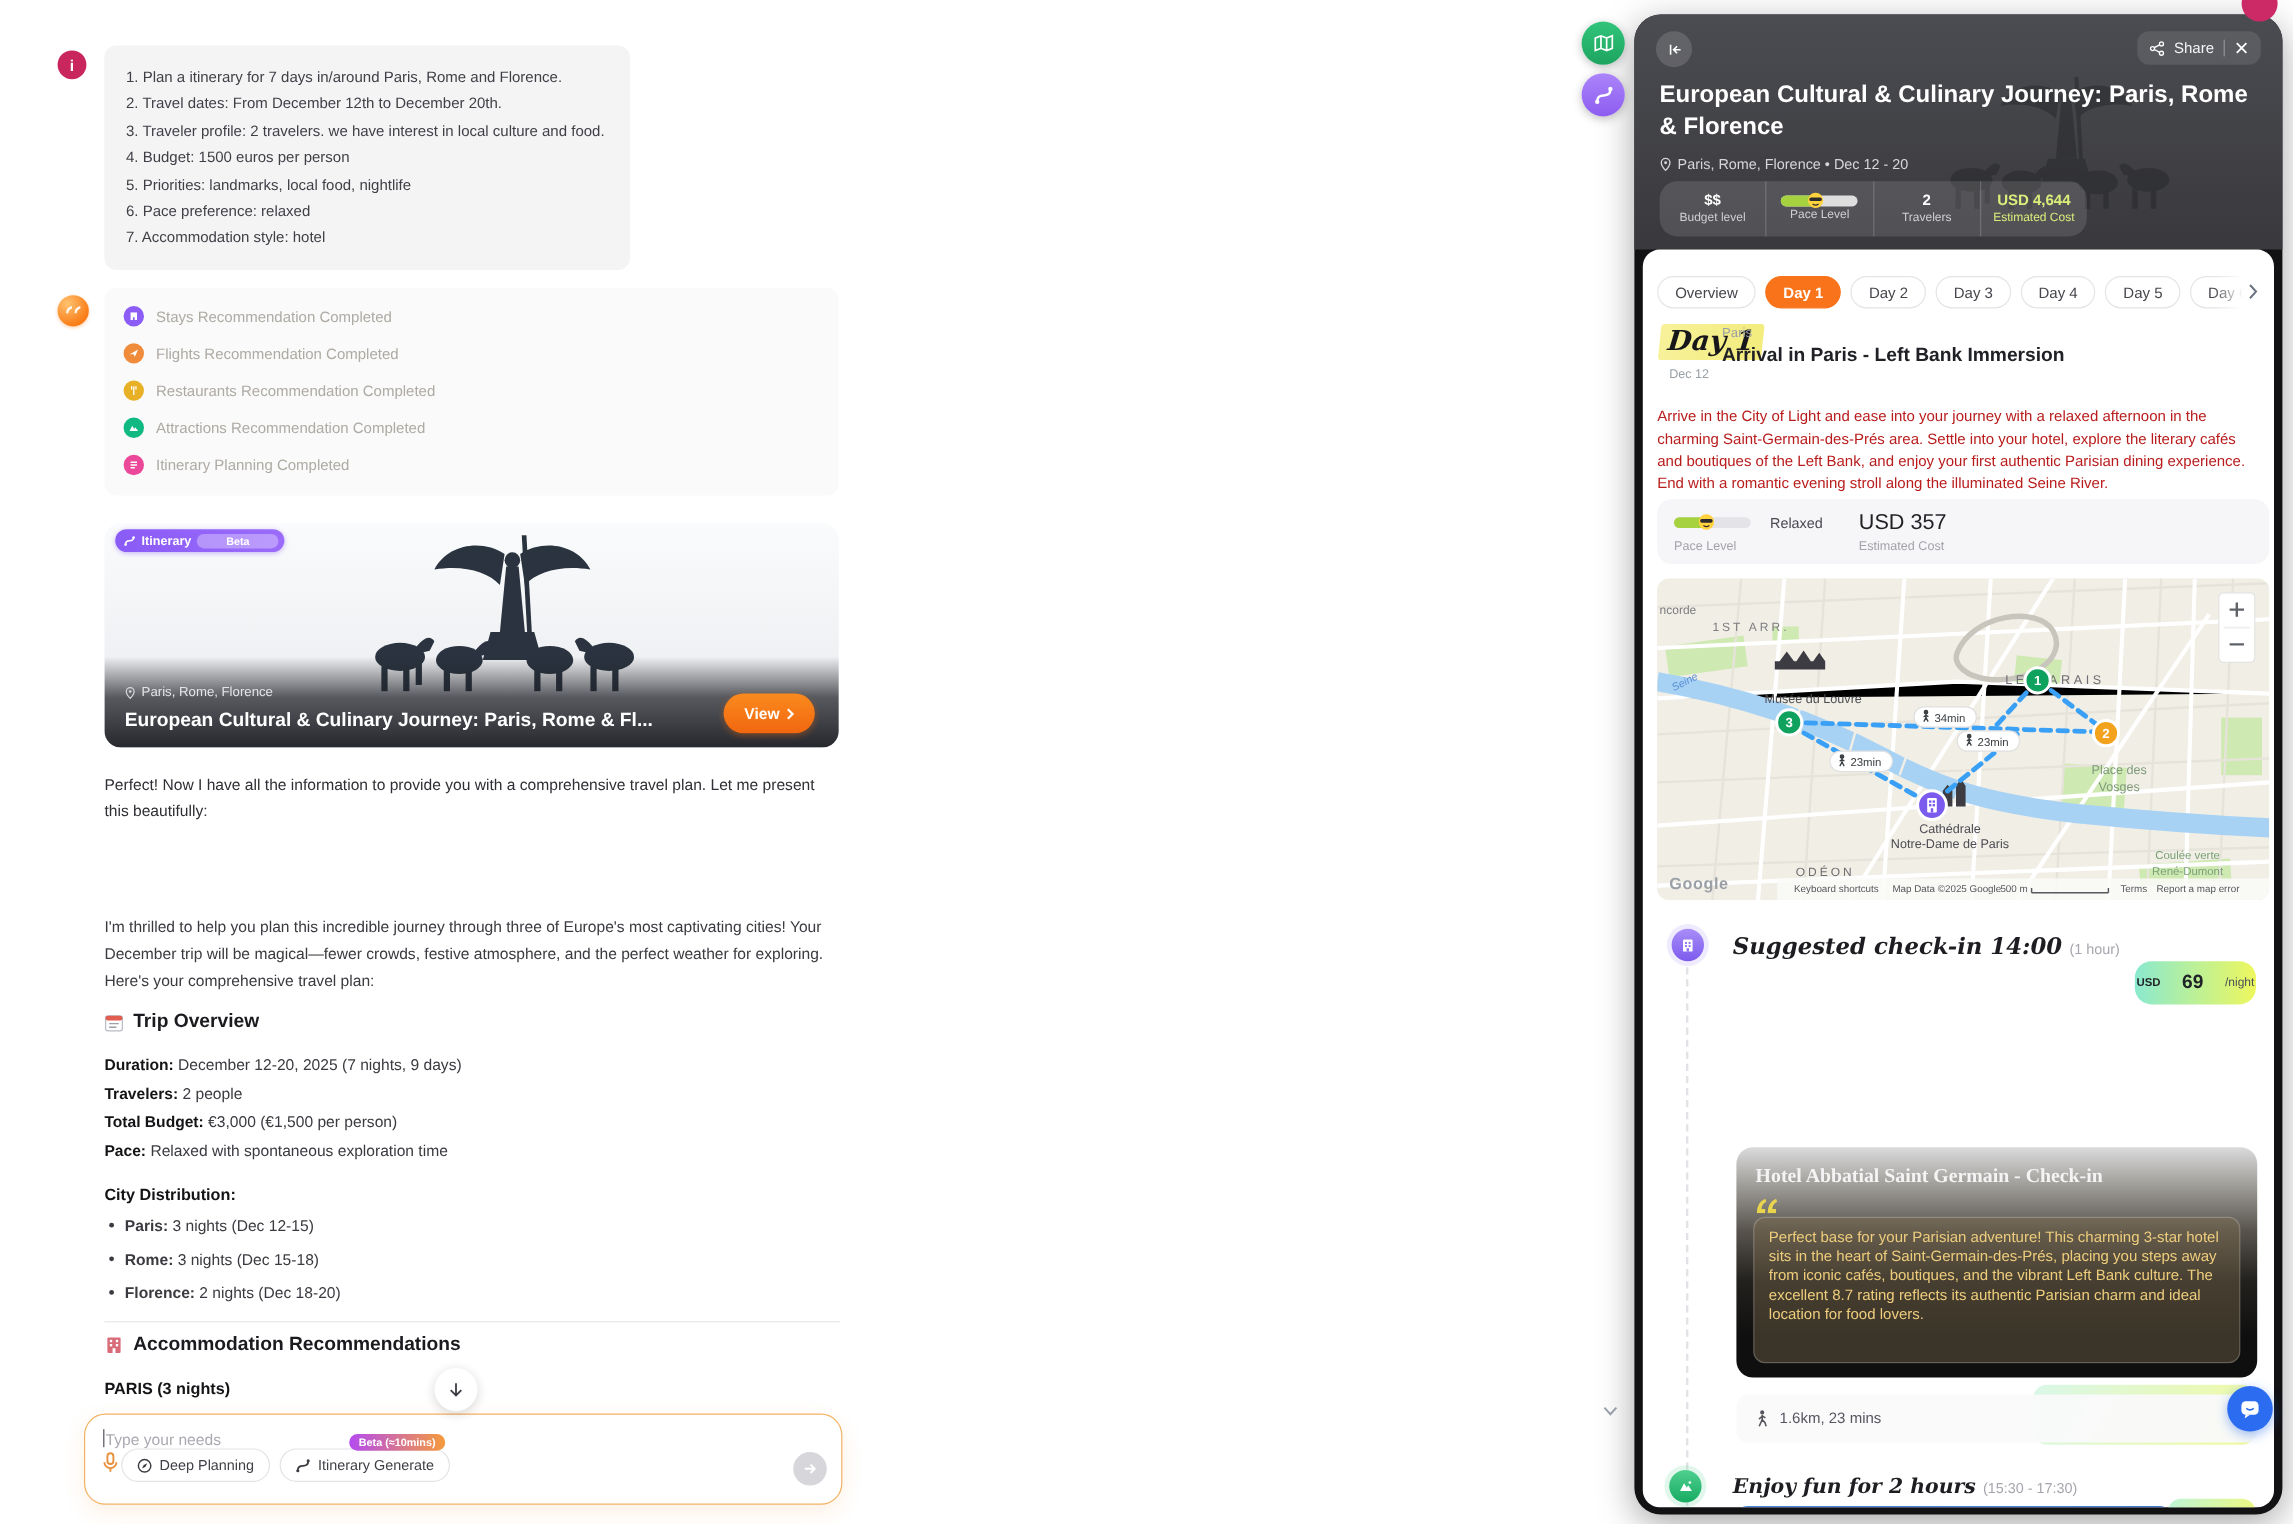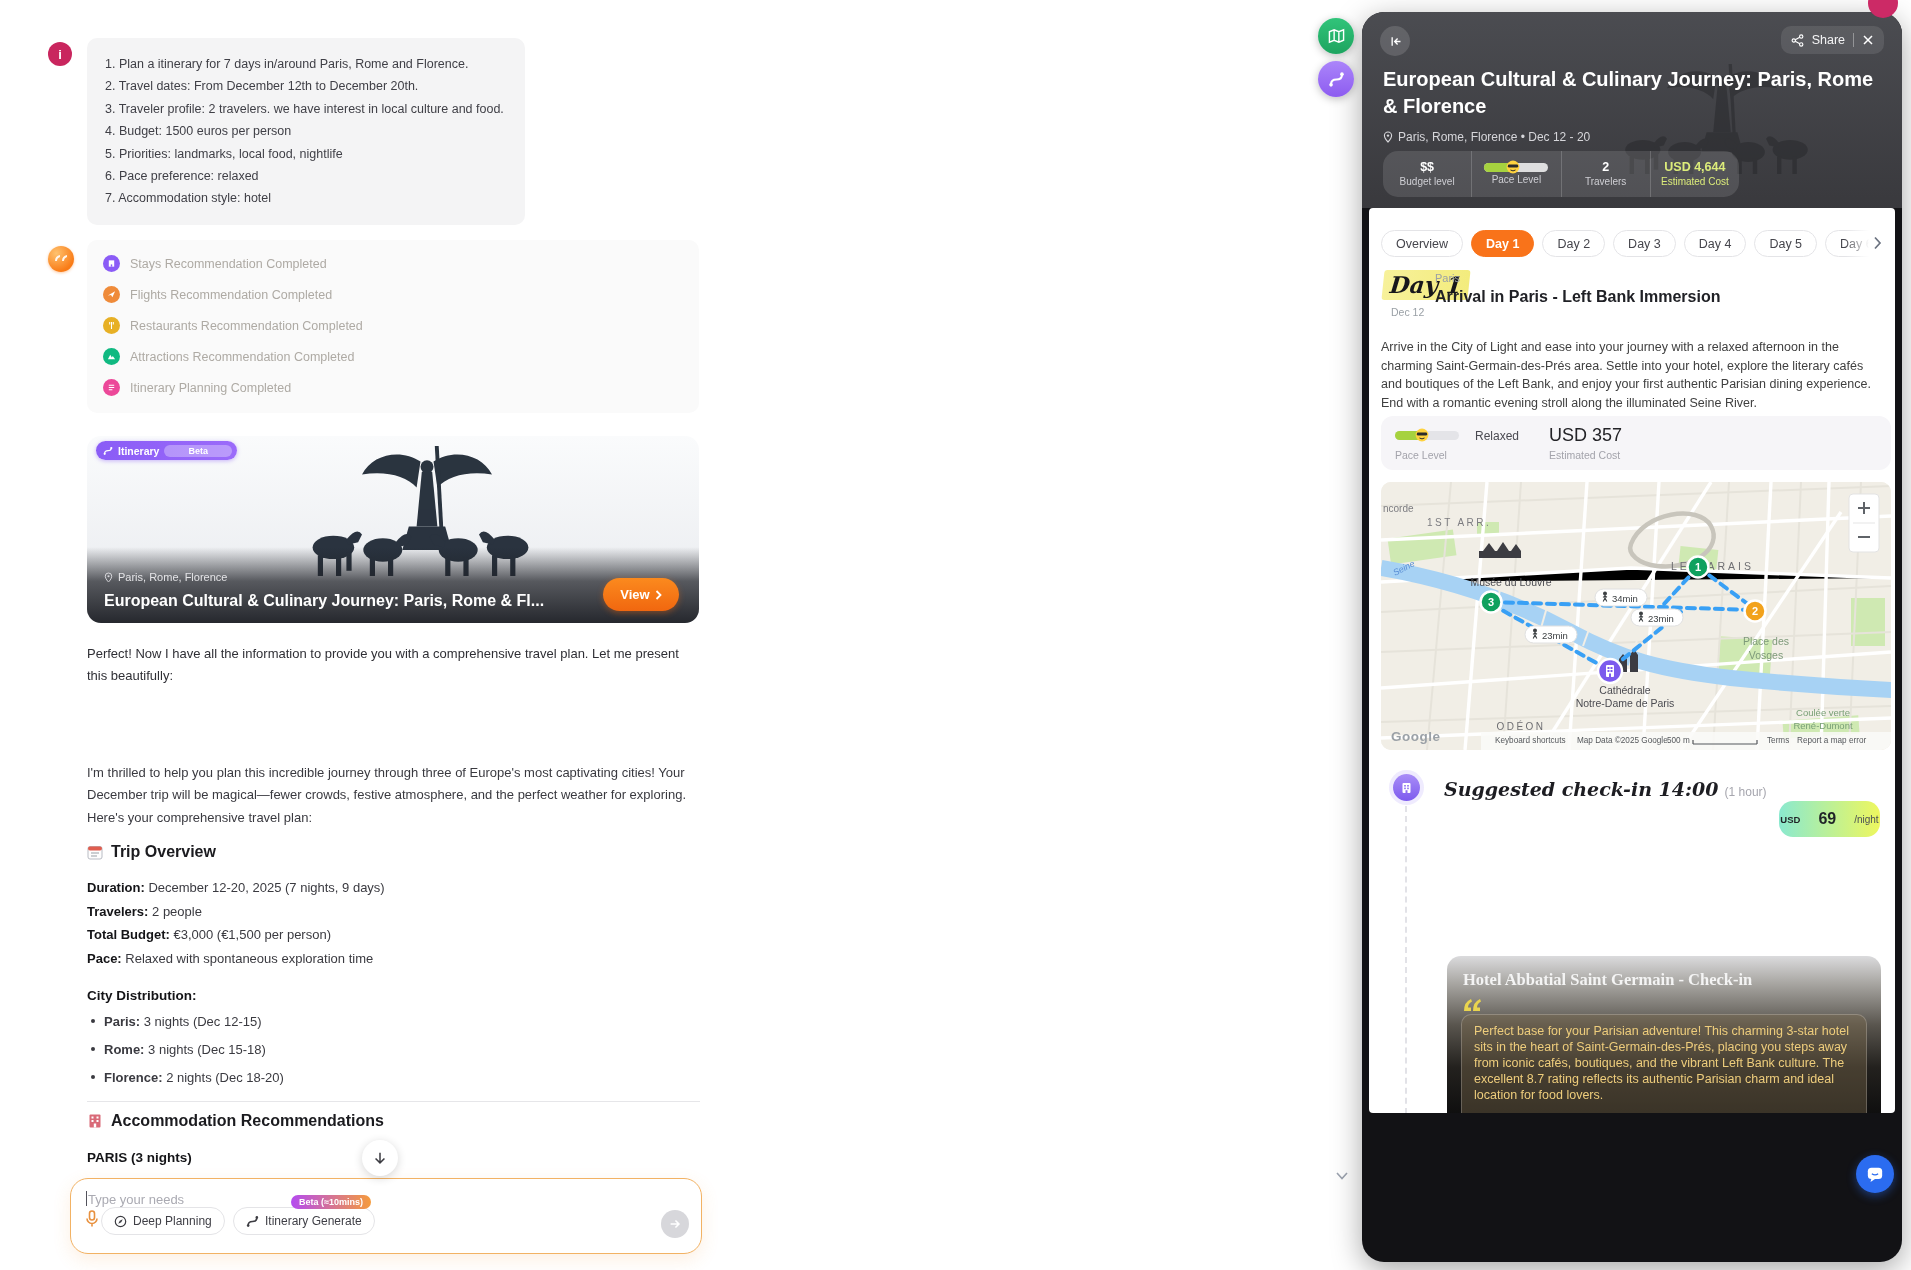--- a/index.html
+++ b/index.html
@@ -106,39 +106,39 @@
     background:rgba(255,255,255,.12); display:flex; align-items:stretch; }
   .stat { flex:1; display:flex; flex-direction:column; align-items:center; justify-content:center; gap:2px; position:relative; }
   .stat + .stat { border-left:1px solid rgba(255,255,255,.18); }
   .stat .v { font-size:12.5px; font-weight:700; color:#fff; line-height:13px; }
   .stat .k { font-size:10px; color:#cfcfd4; }
   .stat.cost .v, .stat.cost .k { color:#dcEC7a; color:#dcec7a; }
   .gauge { width:64px; height:9px; border-radius:5px; background:#dededf; position:relative; }
   .gauge .fill { position:absolute; left:0; top:0; height:9px; width:45%; border-radius:5px; background:#a6d23f; }
   .gauge .emo { position:absolute; top:-3px; }
 
-  .panel-content { position:absolute; left:7px; top:196px; width:526px; height:905px; background:#fff;
-    border-radius:4px; overflow:hidden; }
+  .panel-content { position:absolute; left:7px; top:196px; width:526px; height:1048px; background:#fff;
+    border-radius:14px; overflow:hidden; }
   
   .tabs { position:absolute; left:12px; top:22px; width:492px; height:30px; display:flex; gap:8px; overflow:hidden; }
   .tab { flex:0 0 auto; height:27px; border-radius:14px; border:1px solid #e4e4e7; color:#45454c;
     font-size:12.5px; display:flex; align-items:center; padding:0 14px; background:#fff; white-space:nowrap; }
   .tab.active { background:#f9731a; border-color:#f9731a; color:#fff; font-weight:700; }
   .tabs-fade { position:absolute; left:476px; top:20px; width:40px; height:32px;
     background:linear-gradient(90deg, rgba(255,255,255,0), #fff 60%); }
   .tabs-next { position:absolute; left:504px; top:28px; }
 
   .day-script { position:absolute; left:14px; top:62px; font-family:"DejaVu Serif",serif; font-style:italic;
     font-weight:700; font-size:23px; color:#17171b; }
   .day-script .hl { background:linear-gradient(90deg,#f7f19a,#f3ec7d); padding:1px 7px 2px; border-radius:3px;
     display:inline-block; transform:skewX(-6deg); }
   .day-date { position:absolute; left:22px; top:98px; font-size:10.5px; color:#9aa0a6; }
   .day-city { position:absolute; left:66px; top:64px; font-size:11px; color:#9aa0a6; }
   .day-title { position:absolute; left:66px; top:80px; font-size:16px; font-weight:700; color:#202126; }
-  .day-para { position:absolute; left:12px; top:130px; width:500px; font-size:12.5px; line-height:18.6px; color:#404040; }
+  .day-para { position:absolute; left:12px; top:130px; width:500px; font-size:12.5px; line-height:18.6px; color:#b91c1c; }
 
   .pace-card { position:absolute; left:12px; top:208px; width:510px; height:54px; background:#f6f5f8; border-radius:12px; }
   .pace-card .gauge { position:absolute; left:14px; top:15px; background:#e4e4e8; }
   .pace-card .gauge .fill { background:#a6d23f; width:42%; }
   .pace-relaxed { position:absolute; left:94px; top:13px; font-size:12px; color:#4a4a52; }
   .pace-k { position:absolute; left:14px; top:33px; font-size:10.5px; color:#a3a3ab; }
   .pace-cost-v { position:absolute; left:168px; top:9px; font-size:18px; color:#232327; }
   .pace-cost-k { position:absolute; left:168px; top:33px; font-size:10.5px; color:#a3a3ab; }
 
   .map-wrap { position:absolute; left:12px; top:274px; width:510px; height:268px; border-radius:10px; overflow:hidden; background:#f1eee6; }

